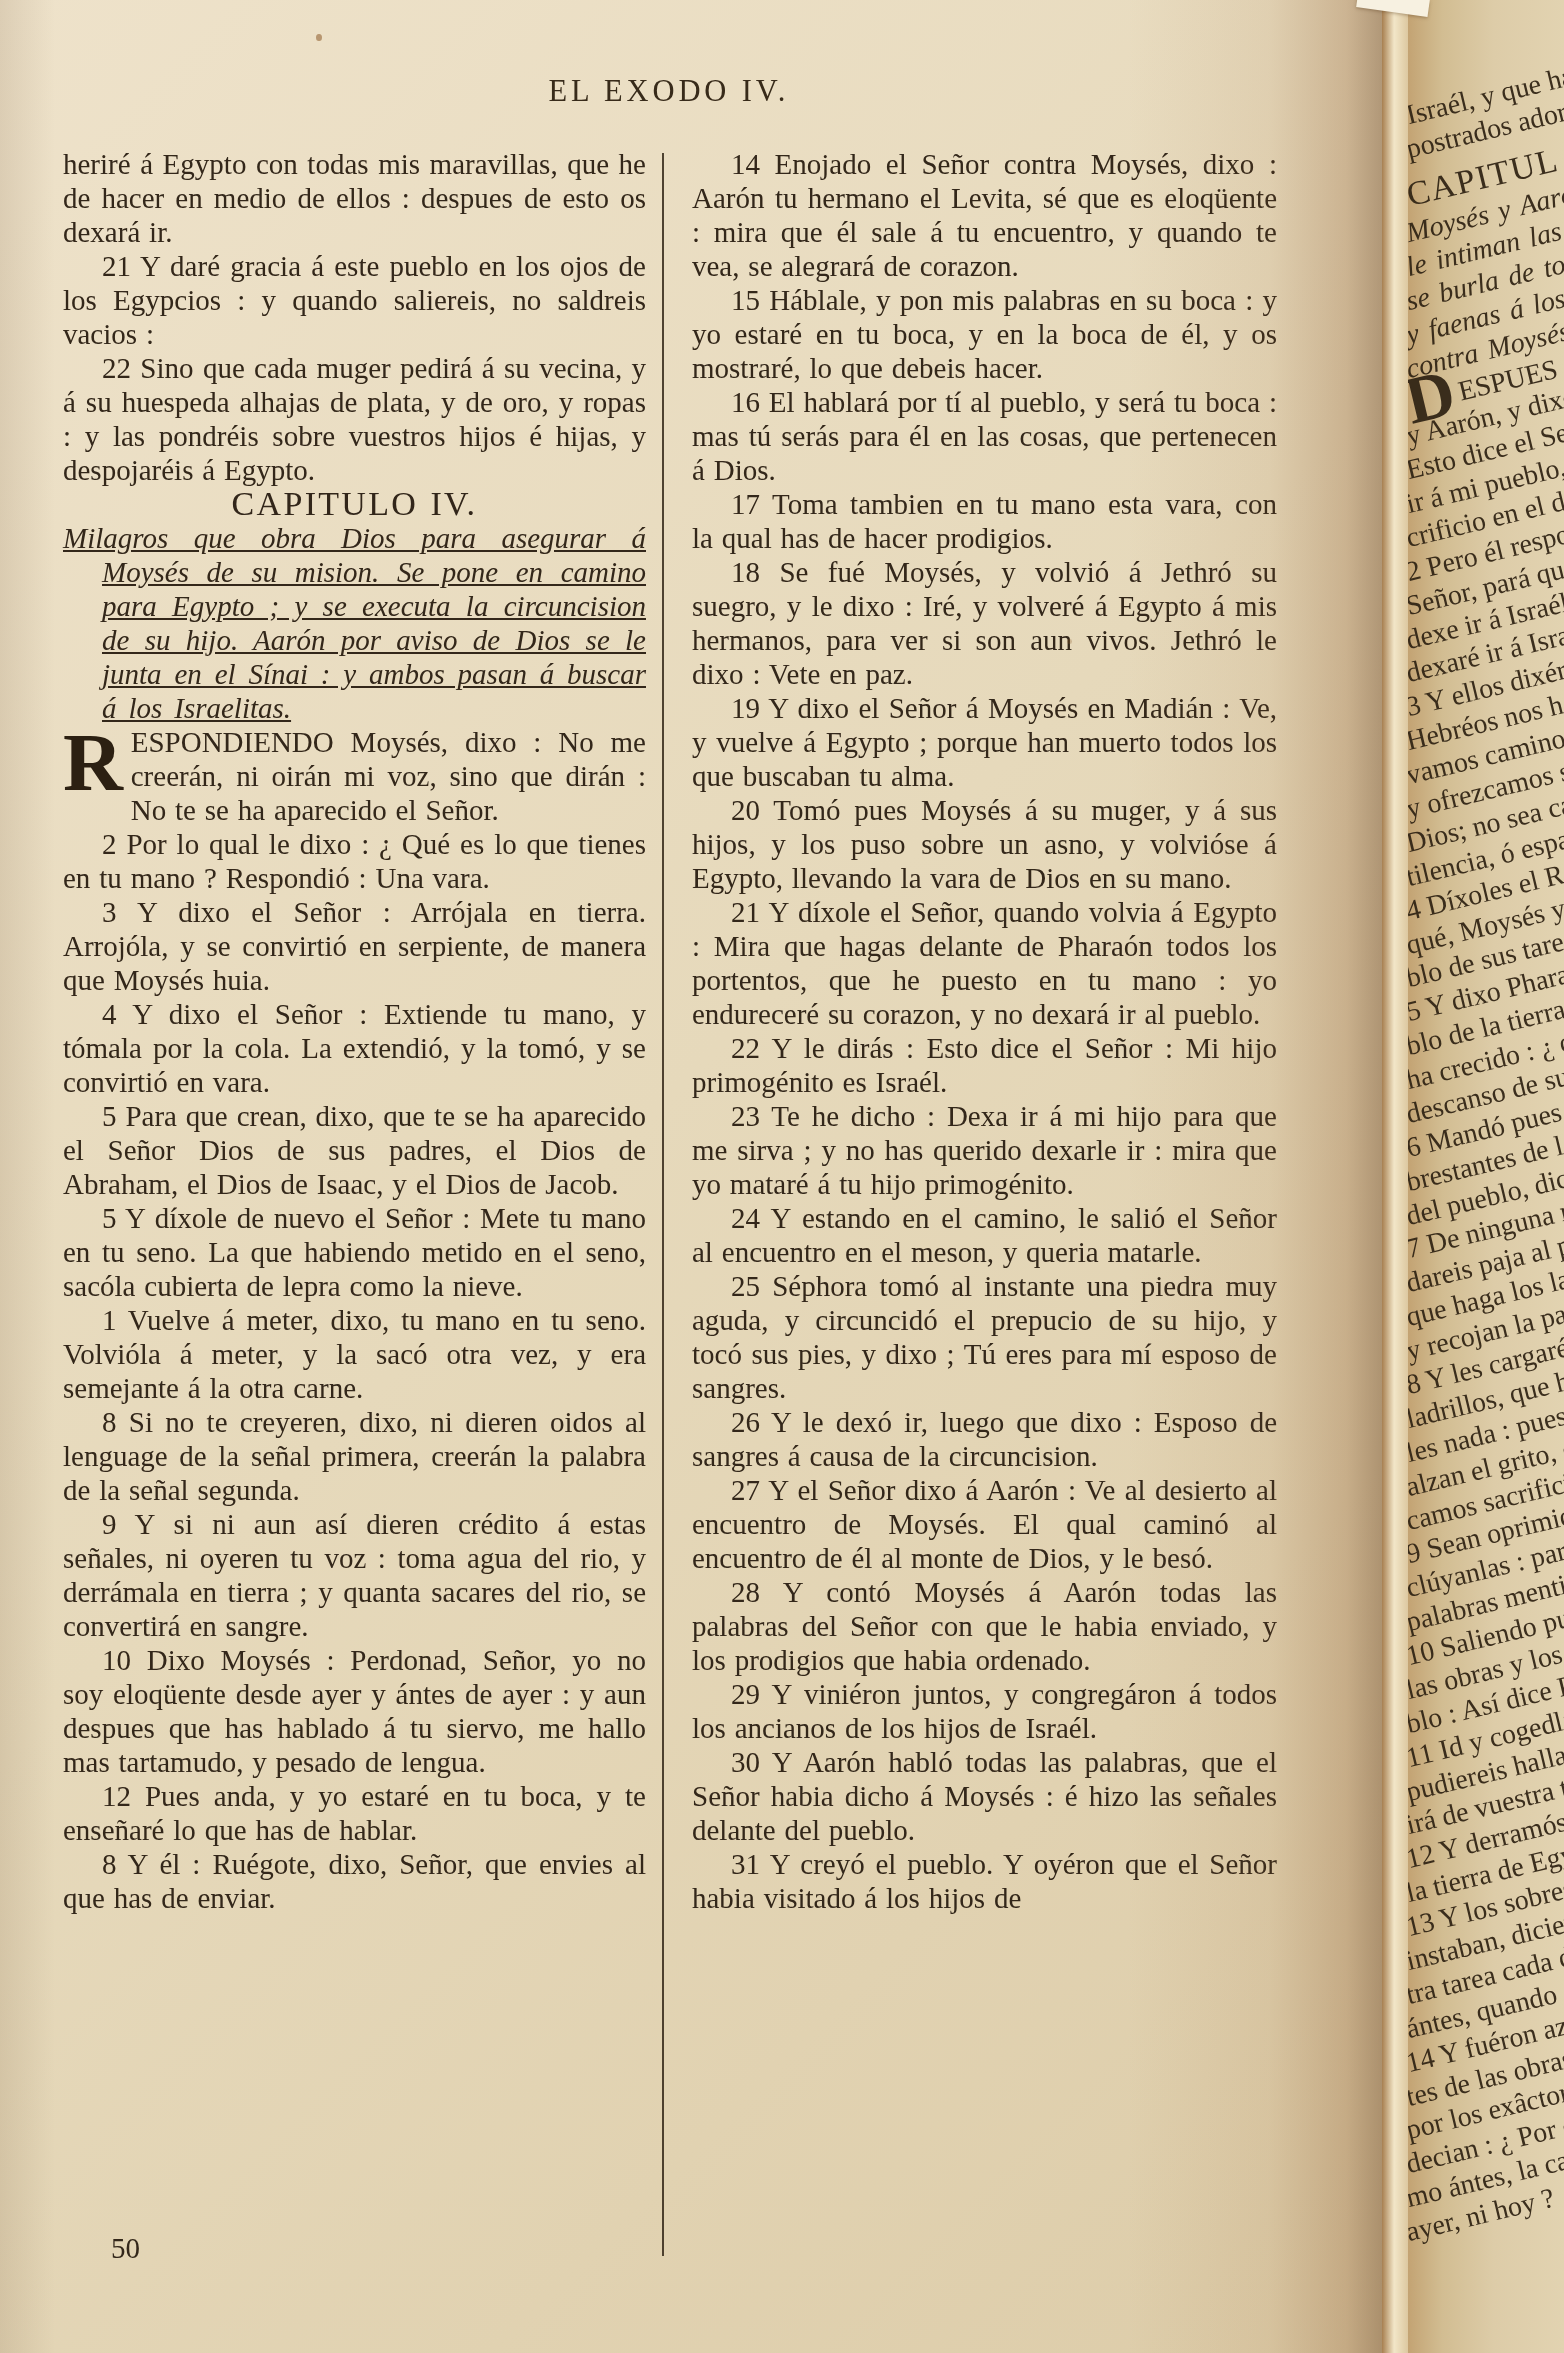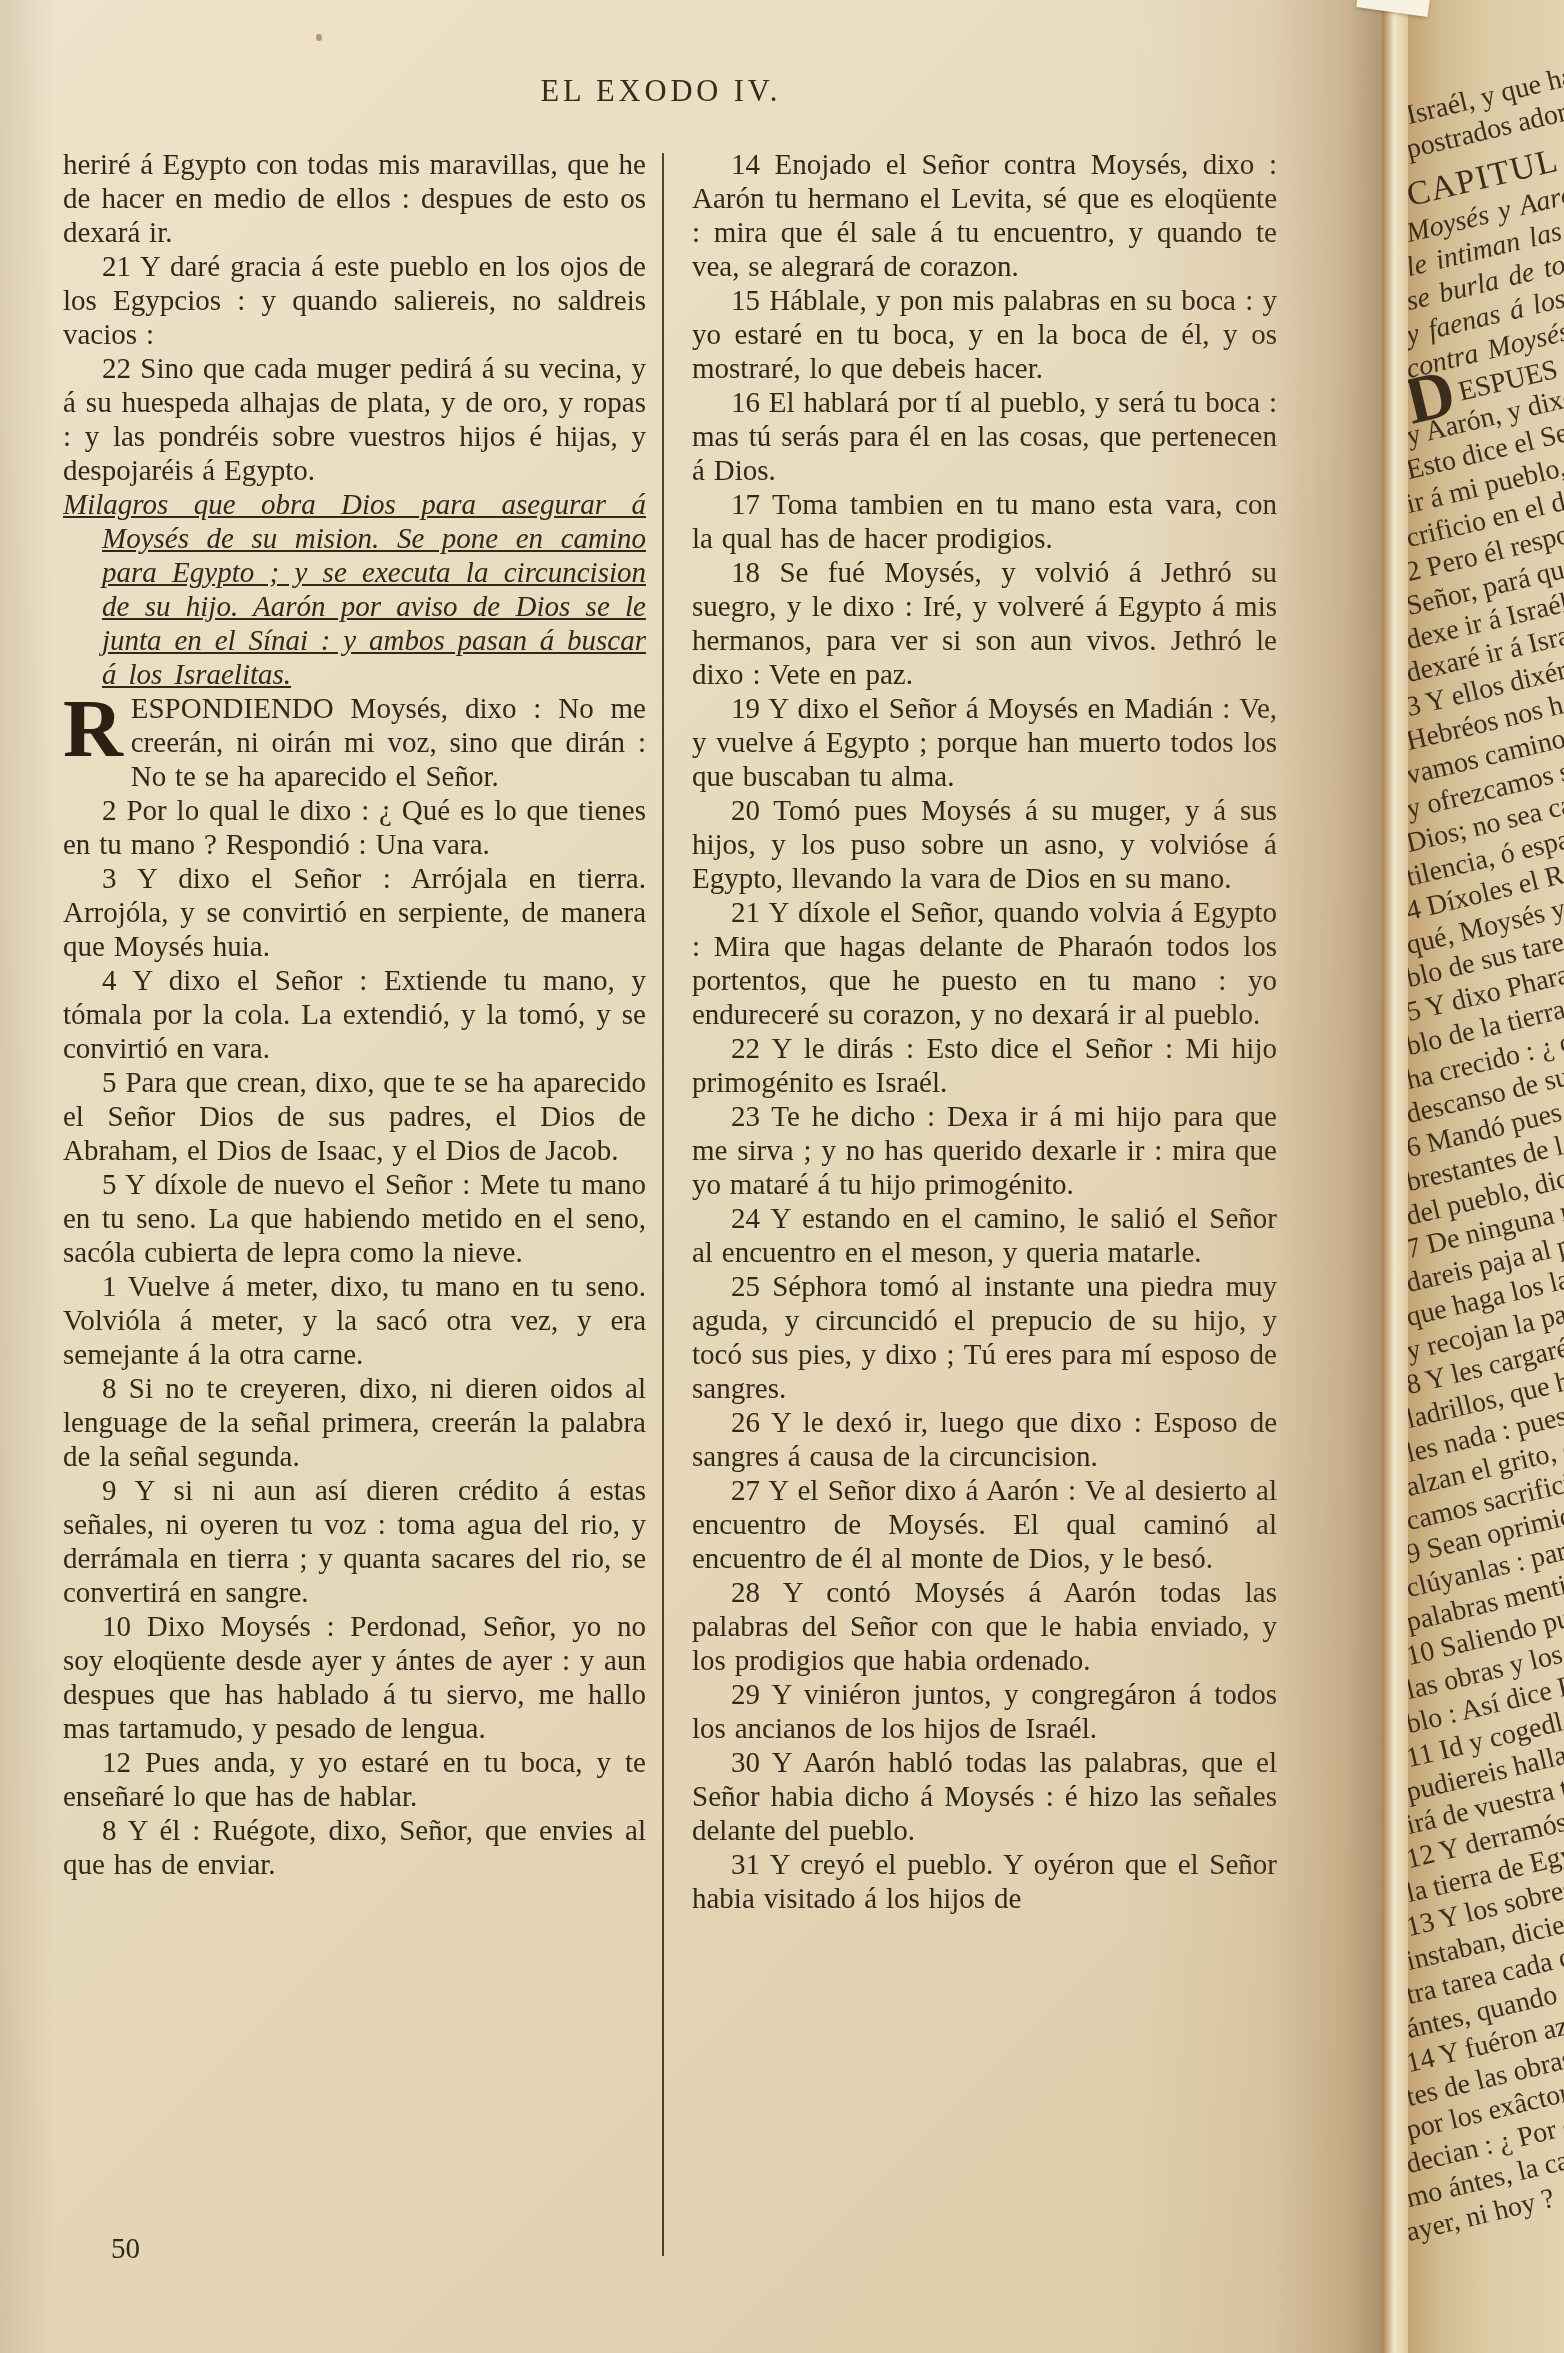--- a/index.html
+++ b/index.html
@@ -8,21 +8,21 @@
   }
   html,body{margin:0;padding:0;}
   body{width:1565px;height:2354px;overflow:hidden;
        font-family:"Liberation Serif","DejaVu Serif",serif;color:var(--ink);}
   .scan{position:relative;width:1565px;height:2354px;
         background:linear-gradient(135deg,var(--paper-light) 0%,var(--paper) 45%,var(--paper-dark) 100%);}
   
   .left-shade{position:absolute;left:0;top:0;width:55px;height:2354px;
         background:linear-gradient(90deg,rgba(110,80,50,.14),rgba(110,80,50,0));}
   
-  .header{position:absolute;left:0;top:74px;width:1322px;text-align:center;
+  .header{position:absolute;left:8px;top:74px;width:1322px;text-align:center;
         font-size:30.5px;letter-spacing:3.9px;color:#382b1a;}
   
   .col{position:absolute;top:147px;font-size:29px;line-height:34px;text-align:justify;
        word-spacing:1.6px;color:var(--ink);}
   .col-left{left:63px;width:583px;}
   .col-right{left:692px;width:585px;}
   .col p{margin:0;}
   .p-verse{text-indent:39px;}
   .p-cont{text-indent:0;}
   .p-chapter{text-align:center;text-indent:0;font-size:34px;letter-spacing:2.3px;
@@ -58,20 +58,21 @@
 
 <div class="scan">
   <div class="left-shade"></div>
 
   <div class="header">EL EXODO IV.</div>
 
   <div class="col col-left" id="col-left">
       <p class="p-cont">heriré á Egypto con todas mis maravillas, que he de hacer en medio de ellos : despues de esto os dexará ir.</p>
       <p class="p-verse">21 Y daré gracia á este pueblo en los ojos de los Egypcios : y quando saliereis, no saldreis vacios :</p>
       <p class="p-verse">22 Sino que cada muger pedirá á su vecina, y á su huespeda alhajas de plata, y de oro, y ropas : y las pondréis sobre vuestros hijos é hijas, y despojaréis á Egypto.</p>
+      <p class="p-chapter">CAPITULO IV.</p>
       <p class="p-summary">Milagros que obra Dios para asegurar á Moysés de su mision. Se pone en camino para Egypto ; y se executa la circuncision de su hijo. Aarón por aviso de Dios se le junta en el Sínai : y ambos pasan á buscar á los Israelitas.</p>
       <p class="p-drop p-drop"><span class="initial">R</span>ESPONDIENDO Moysés, dixo : No me creerán, ni oirán mi voz, sino que dirán : No te se ha aparecido el Señor.</p>
       <p class="p-verse">2 Por lo qual le dixo : ¿ Qué es lo que tienes en tu mano ? Respondió : Una vara.</p>
       <p class="p-verse">3 Y dixo el Señor : Arrójala en tierra. Arrojóla, y se convirtió en serpiente, de manera que Moysés huia.</p>
       <p class="p-verse">4 Y dixo el Señor : Extiende tu mano, y tómala por la cola. La extendió, y la tomó, y se convirtió en vara.</p>
       <p class="p-verse">5 Para que crean, dixo, que te se ha aparecido el Señor Dios de sus padres, el Dios de Abraham, el Dios de Isaac, y el Dios de Jacob.</p>
       <p class="p-verse">5 Y díxole de nuevo el Señor : Mete tu mano en tu seno. La que habiendo metido en el seno, sacóla cubierta de lepra como la nieve.</p>
       <p class="p-verse">1 Vuelve á meter, dixo, tu mano en tu seno. Volvióla á meter, y la sacó otra vez, y era semejante á la otra carne.</p>
       <p class="p-verse">8 Si no te creyeren, dixo, ni dieren oidos al lenguage de la señal primera, creerán la palabra de la señal segunda.</p>
       <p class="p-verse">9 Y si ni aun así dieren crédito á estas señales, ni oyeren tu voz : toma agua del rio, y derrámala en tierra ; y quanta sacares del rio, se convertirá en sangre.</p>

